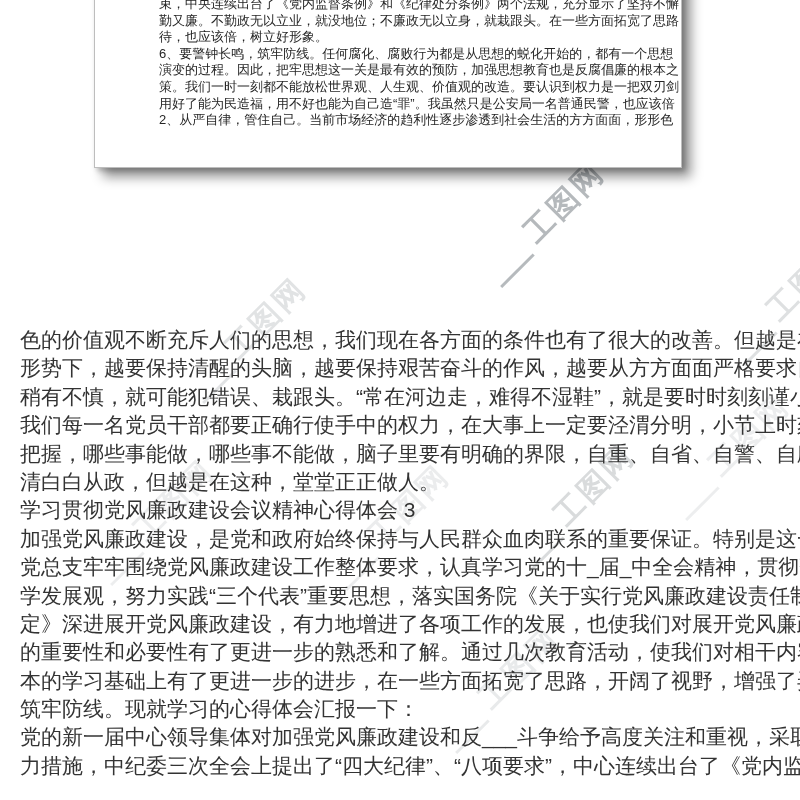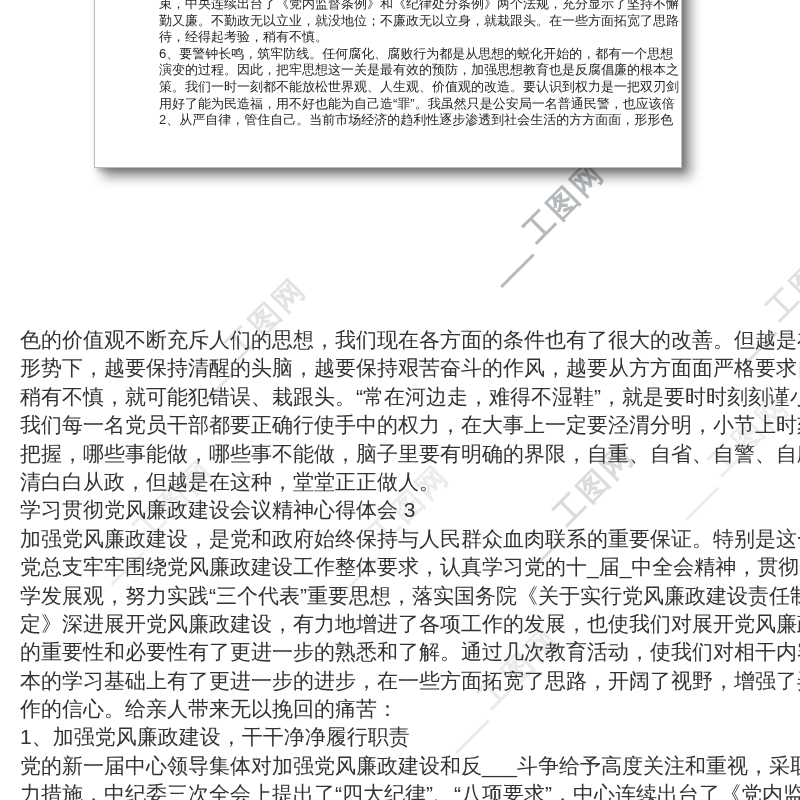--- a/index.html
+++ b/index.html
@@ -110,21 +110,21 @@
       <div class="wm" style="left: 730px; top: 455px; opacity: 0.12; color: rgb(110, 118, 124);">
         <span class="wm-line"></span>
         <span>工图网</span>
       </div>
     </div>
 
   <div class="preview">
     <div class="preview-text">
         <div class="p-line">束，中央连续出台了《党内监督条例》和《纪律处分条例》两个法规，充分显示了坚持不懈</div>
         <div class="p-line">勤又廉。不勤政无以立业，就没地位；不廉政无以立身，就栽跟头。在一些方面拓宽了思路</div>
-        <div class="p-line">待，经得起考验，稍有不慎。</div>
+        <div class="p-line">待，也应该倍，树立好形象。</div>
         <div class="p-line">6、要警钟长鸣，筑牢防线。任何腐化、腐败行为都是从思想的蜕化开始的，都有一个思想</div>
         <div class="p-line">演变的过程。因此，把牢思想这一关是最有效的预防，加强思想教育也是反腐倡廉的根本之</div>
         <div class="p-line">策。我们一时一刻都不能放松世界观、人生观、价值观的改造。要认识到权力是一把双刃剑，</div>
         <div class="p-line">用好了能为民造福，用不好也能为自己造“罪”。我虽然只是公安局一名普通民警，也应该倍</div>
         <div class="p-line">2、从严自律，管住自己。当前市场经济的趋利性逐步渗透到社会生活的方方面面，形形色</div>
       </div>
   </div>
 
   <div class="article">
       <div class="a-line">色的价值观不断充斥人们的思想，我们现在各方面的条件也有了很大的改善。但越是在这种</div>
@@ -133,19 +133,18 @@
       <div class="a-line">我们每一名党员干部都要正确行使手中的权力，在大事上一定要泾渭分明，小节上时刻从严</div>
       <div class="a-line">把握，哪些事能做，哪些事不能做，脑子里要有明确的界限，自重、自省、自警、自励，清</div>
       <div class="a-line">清白白从政，但越是在这种，堂堂正正做人。</div>
       <div class="a-line">学习贯彻党风廉政建设会议精神心得体会 3</div>
       <div class="a-line">加强党风廉政建设，是党和政府始终保持与人民群众血肉联系的重要保证。特别是这一年来，</div>
       <div class="a-line">党总支牢牢围绕党风廉政建设工作整体要求，认真学习党的十_届_中全会精神，贯彻落实科</div>
       <div class="a-line">学发展观，努力实践“三个代表”重要思想，落实国务院《关于实行党风廉政建设责任制的规</div>
       <div class="a-line">定》深进展开党风廉政建设，有力地增进了各项工作的发展，也使我们对展开党风廉政建设</div>
       <div class="a-line">的重要性和必要性有了更进一步的熟悉和了解。通过几次教育活动，使我们对相干内容在原</div>
       <div class="a-line">本的学习基础上有了更进一步的进步，在一些方面拓宽了思路，开阔了视野，增强了弄好工</div>
-      <div class="a-line">作的信心。给亲人带来无以挽回的痛苦：</div>
-      <div class="a-line">1、加强党风廉政建设，干干净净履行职责</div>
+      <div class="a-line">筑牢防线。现就学习的心得体会汇报一下：</div>
       <div class="a-line">党的新一届中心领导集体对加强党风廉政建设和反___斗争给予高度关注和重视，采取了强</div>
       <div class="a-line">力措施，中纪委三次全会上提出了“四大纪律”、“八项要求”，中心连续出台了《党内监视条</div>
     </div>
 
 </div>
 
 </body></html>

